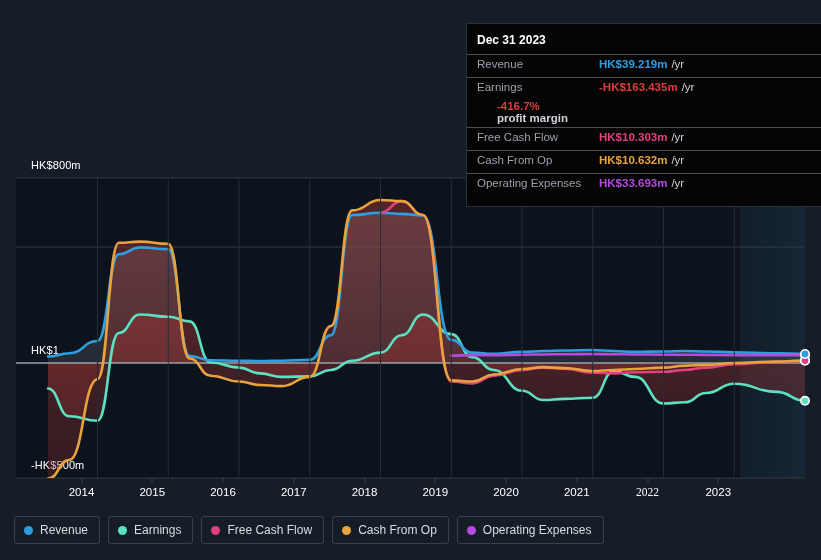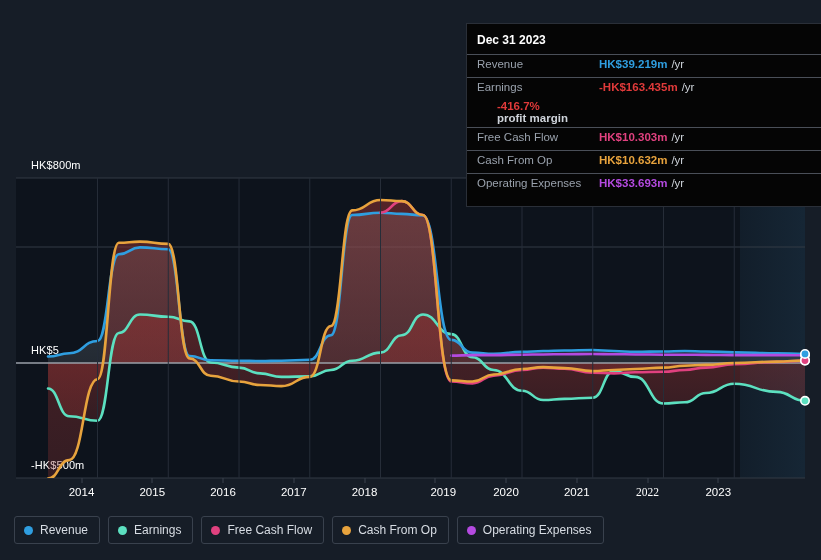--- a/index.html
+++ b/index.html
@@ -54,21 +54,21 @@
 </style>
 </head>
 <body>
 
 <div id="chart-root">
 
   <div class="plot-bg"></div>
   <div class="plot-band-recent"></div>
 
   <div class="y-label" id="y-top">HK$800m</div>
-  <div class="y-label" id="y-zero">HK$5</div>
+  <div class="y-label" id="y-zero">HK$1</div>
   <div class="y-label" id="y-bottom">-HK$500m</div>
 
   <svg id="plot-svg" width="821" height="500" style="position:absolute;left:0;top:0;">
     <defs>
       <clipPath id="clipPlot">
           <rect x="16" y="178" width="789" height="300"></rect>
         </clipPath>
       <linearGradient id="gradPos" x1="0" y1="0" x2="0" y2="1">
         <stop offset="0%" stop-color="#9aa6ae" stop-opacity="0.34"></stop>
         <stop offset="100%" stop-color="#9aa6ae" stop-opacity="0.16"></stop>
@@ -123,21 +123,21 @@
       <div class="x-tick" style="left: 81.5234px;">2014</div>
       <div class="x-tick-mark" style="left: 81.5234px;"></div>
       <div class="x-tick" style="left: 152.271px;">2015</div>
       <div class="x-tick-mark" style="left: 152.271px;"></div>
       <div class="x-tick" style="left: 223.019px;">2016</div>
       <div class="x-tick-mark" style="left: 223.019px;"></div>
       <div class="x-tick" style="left: 293.766px;">2017</div>
       <div class="x-tick-mark" style="left: 293.766px;"></div>
       <div class="x-tick" style="left: 364.514px;">2018</div>
       <div class="x-tick-mark" style="left: 364.514px;"></div>
-      <div class="x-tick" style="left: 435.262px; margin-left: 8px;">2019</div>
+      <div class="x-tick" style="left: 435.262px;">2019</div>
       <div class="x-tick-mark" style="left: 435.262px;"></div>
       <div class="x-tick" style="left: 506.009px;">2020</div>
       <div class="x-tick-mark" style="left: 506.009px;"></div>
       <div class="x-tick" style="left: 576.757px;">2021</div>
       <div class="x-tick-mark" style="left: 576.757px;"></div>
       <div class="x-tick" style="left: 647.505px; font-family: Liberation Serif, serif;">2022</div>
       <div class="x-tick-mark" style="left: 647.505px;"></div>
       <div class="x-tick" style="left: 718.252px;">2023</div>
       <div class="x-tick-mark" style="left: 718.252px;"></div>
     </div>

